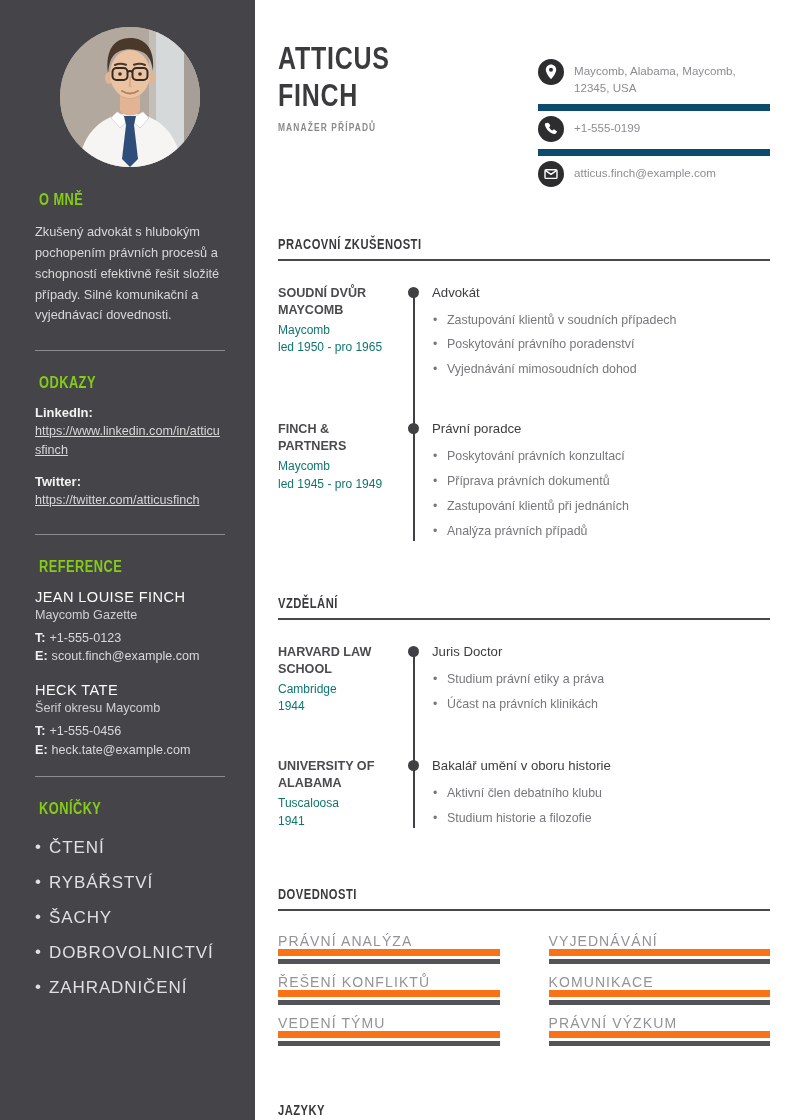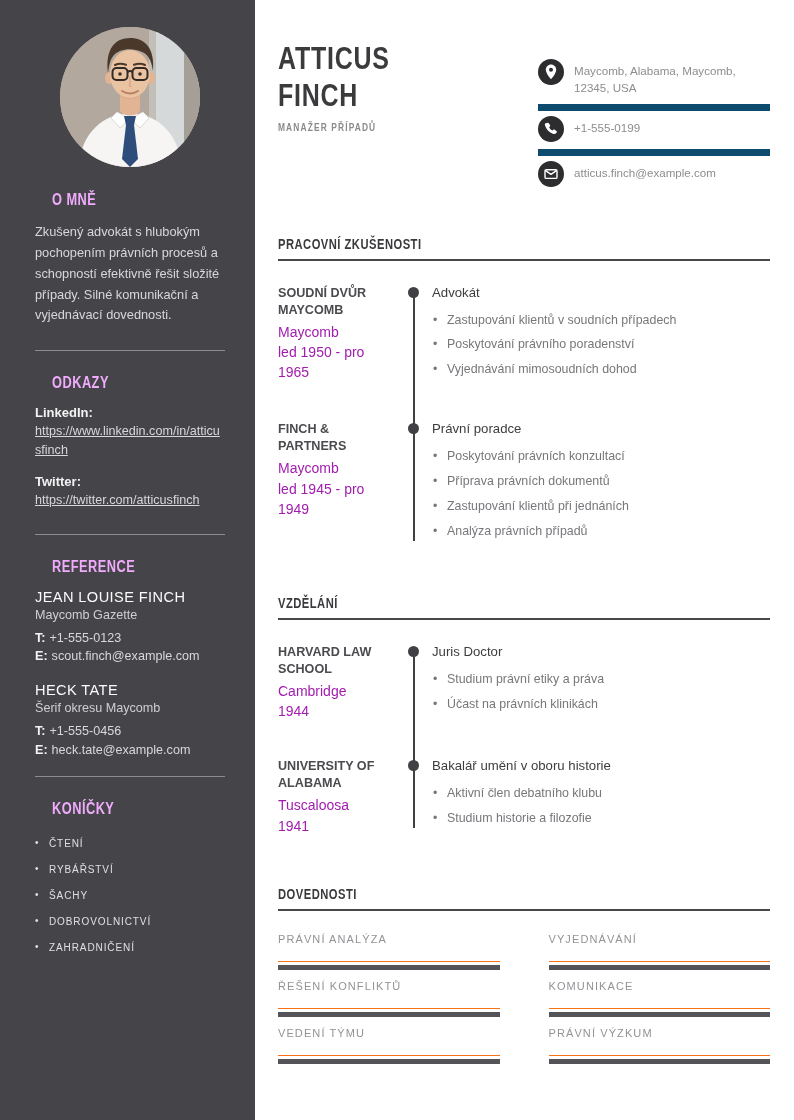--- a/index.html
+++ b/index.html
@@ -26,39 +26,39 @@
   }
   .photo svg { display:block; }
   .cond {
     display:inline-block;
     transform:scaleX(.8);
     transform-origin:0 50%;
     letter-spacing:.6px;
     white-space:nowrap;
   }
   .sb-h {
-    font-size:16px; font-weight:bold; color:#f0abfc;
-    margin:0 0 13px 17px;
+    font-size:16px; font-weight:bold; color:#84cc16;
+    margin:0 0 13px 4px;
   }
   .sb-about-text { font-size:12.8px; line-height:1.63; color:#d8d8da; }
   .sb-div { border:none; border-top:1px solid #8b8b90; margin:24px 0 23px 0; }
   .link-block { margin-bottom:14px; }
   .link-label { font-weight:bold; font-size:13px; color:#f2f2f3; margin-bottom:2px; }
   .link-url {
     font-size:12.6px; color:#d8d8da; text-decoration:underline;
     word-break:break-all; line-height:1.5; display:block; cursor:pointer;
   }
   .ref-block { margin-bottom:17px; }
   .ref-name { font-size:14.6px; font-weight:400; letter-spacing:.4px; color:#fbfbfc; margin-bottom:3px; }
   .ref-org  { font-size:12.6px; color:#cfcfd3; margin-bottom:7px; }
   .ref-line { font-size:12.6px; color:#d8d8da; line-height:1.45; }
   .ref-line b { color:#f2f2f3; margin-right:4px; }
   .hobby-list { list-style:none; margin-top:20px; }
   .hobby-list li {
-    font-size:10px; letter-spacing:.9px; color:#e0e0e2;
+    font-size:17px; letter-spacing:.9px; color:#e0e0e2;
     margin-bottom:15px; padding-left:14px; position:relative;
   }
   .hobby-list li::before { content:"•"; position:absolute; left:0; top:-1px; }
   
   .main {
     position:absolute; left:255px; top:0;
     width:539px; height:1120px;
     padding:40px 24px 0 23px;
   }
   .head { display:flex; justify-content:space-between; align-items:flex-start; }
@@ -76,35 +76,35 @@
   .contact-row svg { flex:0 0 26px; }
   .contact-text { font-size:11.6px; color:#8d8d91; line-height:1.45; padding-top:4px; }
   .section { margin-top:42px; }
   .section-title { font-size:14px; font-weight:bold; color:#3a3a3d; }
   .section-rule { border:none; border-top:2px solid #48484b; margin-top:7px; }
   .entries { position:relative; margin-top:24px; }
   .tl-line { position:absolute; left:135px; top:7px; bottom:8px; width:2px; background:#414145; }
   .entry { display:grid; grid-template-columns:118px 36px 1fr; margin-bottom:34px; }
   .entry:last-child { margin-bottom:0; }
   .e-company { font-size:12.6px; font-weight:bold; color:#4b4b4f; line-height:1.35; margin-bottom:3px; }
-  .e-loc, .e-date { font-size:14px; color:#a21caf; line-height:1.45; }
+  .e-loc, .e-date { font-size:12px; color:#0f766e; line-height:1.45; }
   .e-dot { width:11px; height:11px; border-radius:50%; background:#414145; margin:2px 0 0 12px; }
   .e-role { font-size:13.2px; font-weight:normal; color:#3d3d40; }
   .bullets { list-style:none; margin-top:13px; }
   .bullets li {
     font-size:12.4px; color:#77777b; line-height:1.2;
     margin-bottom:10px; padding-left:15px; position:relative;
   }
   .bullets li::before { content:"•"; position:absolute; left:1px; }
   .twocol { display:flex; gap:49px; margin-top:22px; }
   .col { flex:1; min-width:0; }
   .meter { margin-bottom:10px; }
   .meter-label {
-    font-size:11px; letter-spacing:1.1px; color:#939397;
-    padding-bottom:16px; border-bottom:1px solid #f97316;
+    font-size:14px; letter-spacing:1.1px; color:#939397;
+    padding-bottom:0; border-bottom:7px solid #f97316;
   }
   .meter-track { height:5px; background:#e4e4e5; margin-top:3px; }
   .meter-fill { height:100%; background:#545458; }
   .section-skills { margin-top:50px; }
   .section-langs { margin-top:46px; }
 </style>
 </head>
 <body>
 
 <aside class="sidebar">

